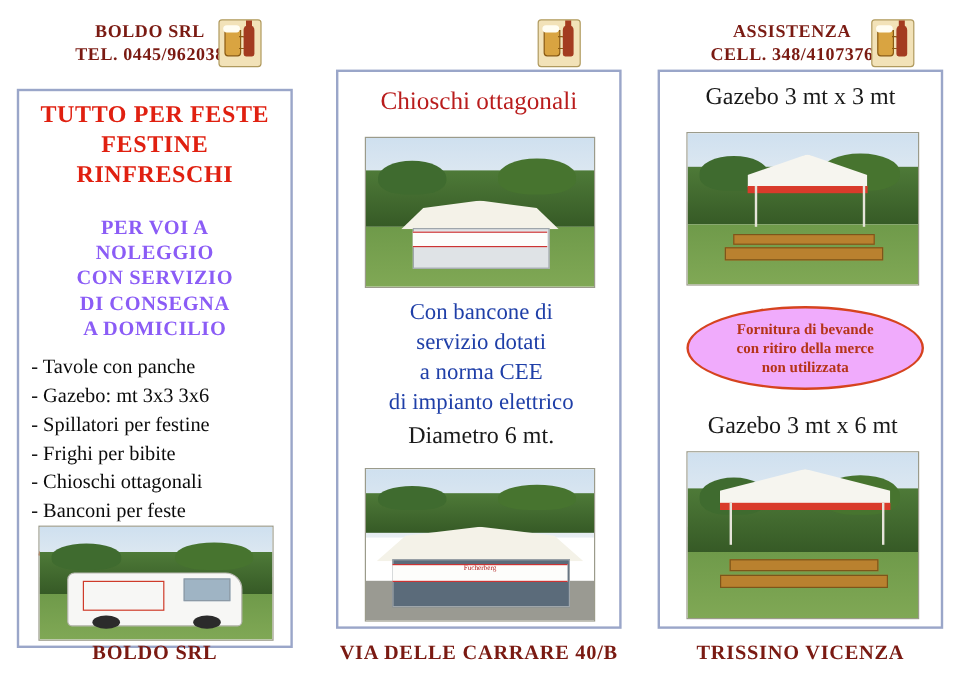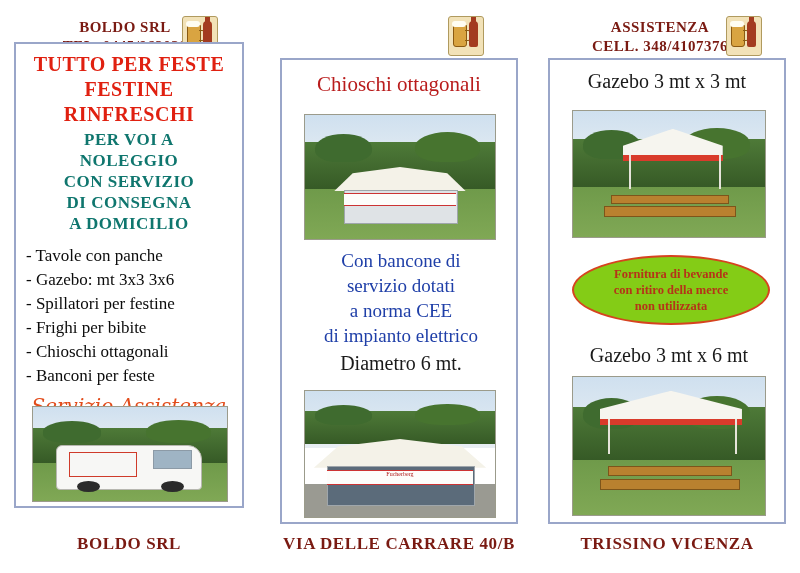--- a/index.html
+++ b/index.html
@@ -103,21 +103,21 @@
   .logo-mid   { left: 448px; top: 8px; }
   .logo-right { left: 726px; top: 8px; }
 
   
   .panel {
     position: absolute;
     border: 2px solid #9aa6c9;
     background: #ffffff;
     box-sizing: border-box;
   }
-  .panel-left  { left: 14px;  top: 42px; width: 230px; height: 466px; }
+  .panel-left  { left: 14px;  top: 74px; width: 230px; height: 466px; }
   .panel-mid   { left: 280px; top: 58px; width: 238px; height: 466px; }
   .panel-right { left: 548px; top: 58px; width: 238px; height: 466px; }
 
   
   .footer-label {
     position: absolute;
     color: #7a1a12;
     font-weight: bold;
     font-size: 17px;
     text-align: center;
@@ -131,23 +131,23 @@
   .left-title {
     margin: 8px 6px 0 6px;
     text-align: center;
     color: #e02010;
     font-weight: bold;
     font-size: 20px;
     line-height: 25px;
     letter-spacing: 0.5px;
   }
   .left-sub {
-    margin: 2px 6px 0 6px;
-    text-align: center;
-    color: #0f766e;
+    margin: 20px 6px 0 6px;
+    text-align: center;
+    color: #8b5cf6;
     font-weight: bold;
     font-size: 17px;
     line-height: 21px;
     letter-spacing: 0.5px;
   }
   .left-list {
     margin: 10px 0 0 10px;
     color: #0b0b0b;
     font-size: 17px;
     line-height: 24px;
@@ -283,21 +283,21 @@
     border-radius: 50%;
     color: #b53418;
     font-weight: bold;
     font-size: 12.5px;
     line-height: 16px;
     text-align: center;
     display: flex;
     align-items: center;
     justify-content: center;
     flex-direction: column;
-    background: #84cc16;
+    background: #f0abfc;
   }
 </style>
 </head>
 <body>
 
 <div class="page">
 
   <div class="header">
 
     <div class="hdr-block hdr-left">

